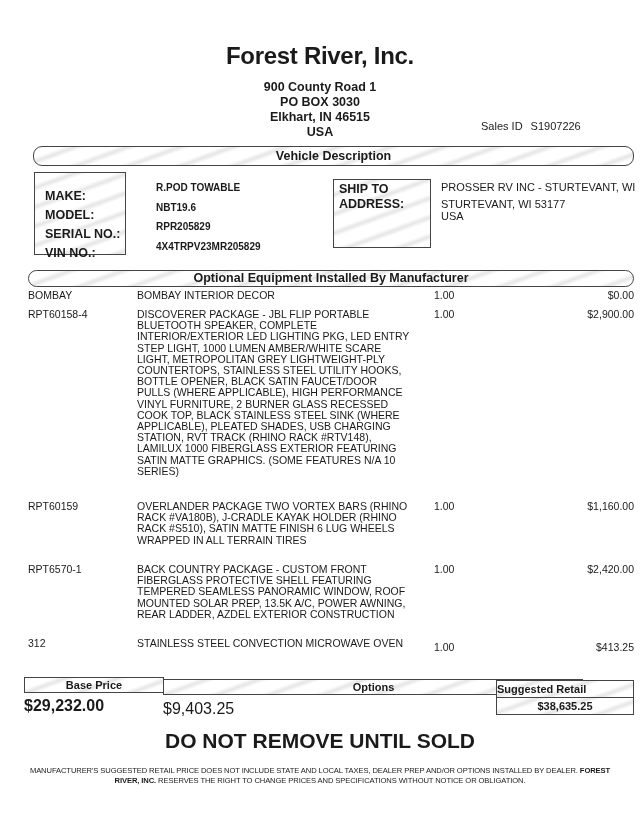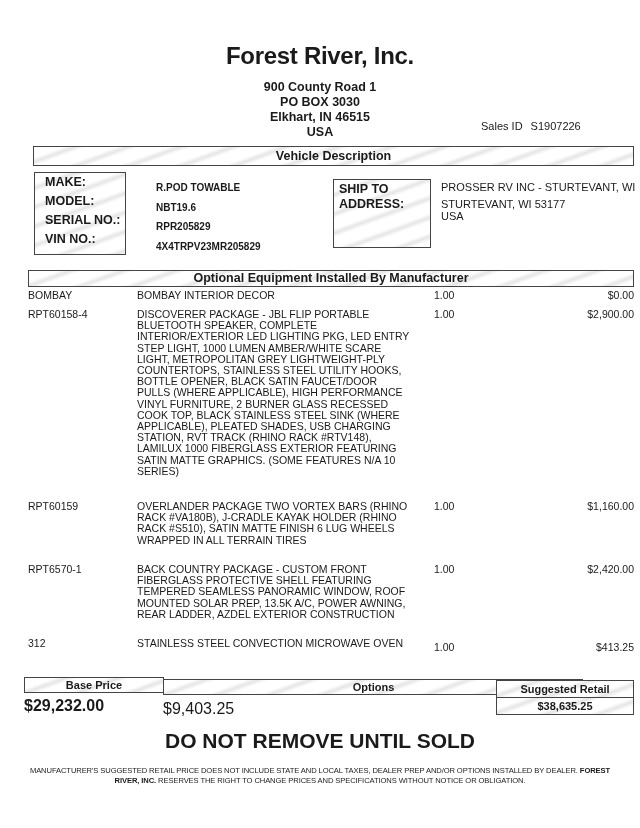--- a/index.html
+++ b/index.html
@@ -12,41 +12,41 @@
   .addr { left: 0; width: 640px; text-align: center; font-size: 12.5px; font-weight: bold; line-height: 15px; }
   .sales { left: 481px; top: 120px; font-size: 11px; }
   .sales span { margin-right: 8px; }
   .hatch {
     background:
       repeating-linear-gradient(160deg, #ffffff 0px, #ffffff 10px, #e6e6e6 14px, #ffffff 18px),
       #f4f4f4;
     border: 1.5px solid #444;
     box-sizing: border-box;
   }
-  .barTitle { font-weight: bold; font-size: 12.5px; text-align: center; }
+  .barTitle { font-weight: bold; font-size: 12.5px; text-align: center; border-radius: 9px; }
   .vd-bar { left: 33px; top: 146px; width: 601px; height: 20px; line-height: 18px; }
   .labelbox { left: 34px; top: 172px; width: 92px; height: 83px; }
   .labelbox div { font-weight: bold; font-size: 12.5px; line-height: 19px; padding-left: 10px; }
-  .labelbox .first { margin-top: 0; }
+  .labelbox .first { margin-top: 14px; }
   .vals { left: 156px; top: 178px; font-size: 10px; font-weight: bold; line-height: 19.5px; }
   .shipbox { left: 333px; top: 179px; width: 98px; height: 69px; }
   .shipbox div { font-weight: bold; font-size: 12.5px; line-height: 15px; padding-left: 5px; }
   .shipbox .first { margin-top: 2px; }
   .shipaddr { left: 441px; top: 181px; font-size: 11px; line-height: 12.5px; }
   .shipaddr .first { margin-bottom: 4px; }
   .oe-bar { left: 28px; top: 270px; width: 606px; height: 17px; line-height: 15px; }
   .row { position: absolute; left: 0; width: 640px; font-size: 10.5px; line-height: 11.2px; }
   .row .code { position: absolute; left: 28px; }
   .row .desc { position: absolute; left: 137px; width: 275px; }
   .row .qty { position: absolute; left: 434px; }
   .row .price { position: absolute; right: 6px; text-align: left; }
   .tot-hdr { top: 677px; height: 16px; line-height: 14px; font-size: 11px; font-weight: bold; text-align: center; }
   .tot-base { left: 24px; width: 140px; }
   .tot-opt { left: 163px; width: 420px; border-left: 1.5px solid #444; border-right: none; }
-  .tot-retail-h { left: 496px; top: 680px; width: 138px; height: 28px; line-height: 16px; font-size: 11px; font-weight: bold; text-align: center; }
+  .tot-retail-h { left: 496px; top: 680px; width: 138px; height: 28px; line-height: 16px; font-size: 11px; font-weight: bold; text-align: left; }
   .tot-retail-v { left: 496px; top: 697px; width: 138px; height: 18px; line-height: 16px; font-size: 11px; font-weight: bold; text-align: center; }
   .tot-val { font-size: 16px; text-align: left; }
   .dnr { left: 0; width: 640px; top: 729px; text-align: center; font-size: 21px; font-weight: bold; }
   .disclaimer { left: 20px; width: 600px; top: 766px; text-align: center; font-size: 7.6px; line-height: 10px; letter-spacing: -0.1px; }
 </style>
 </head>
 <body>
 
 <div class="abs company">Forest River, Inc.</div>
 <div class="abs addr" style="top:80px">900 County Road 1</div>

